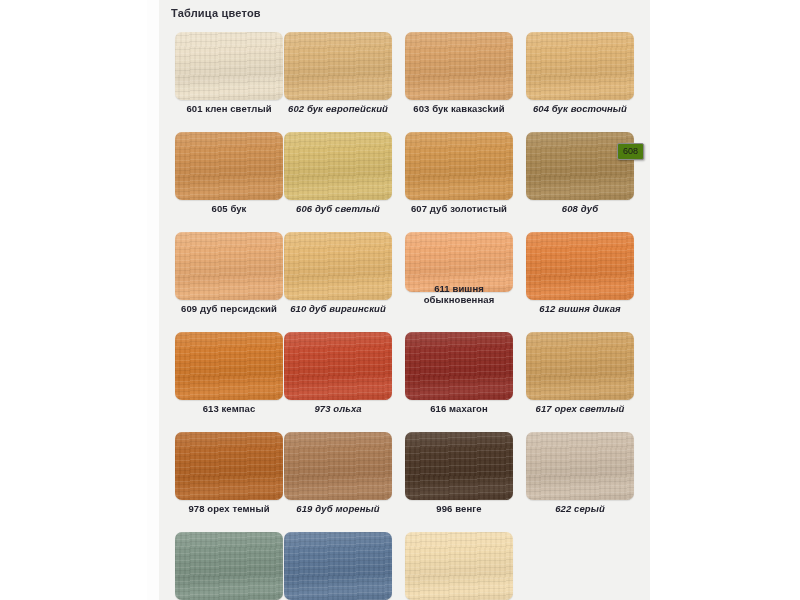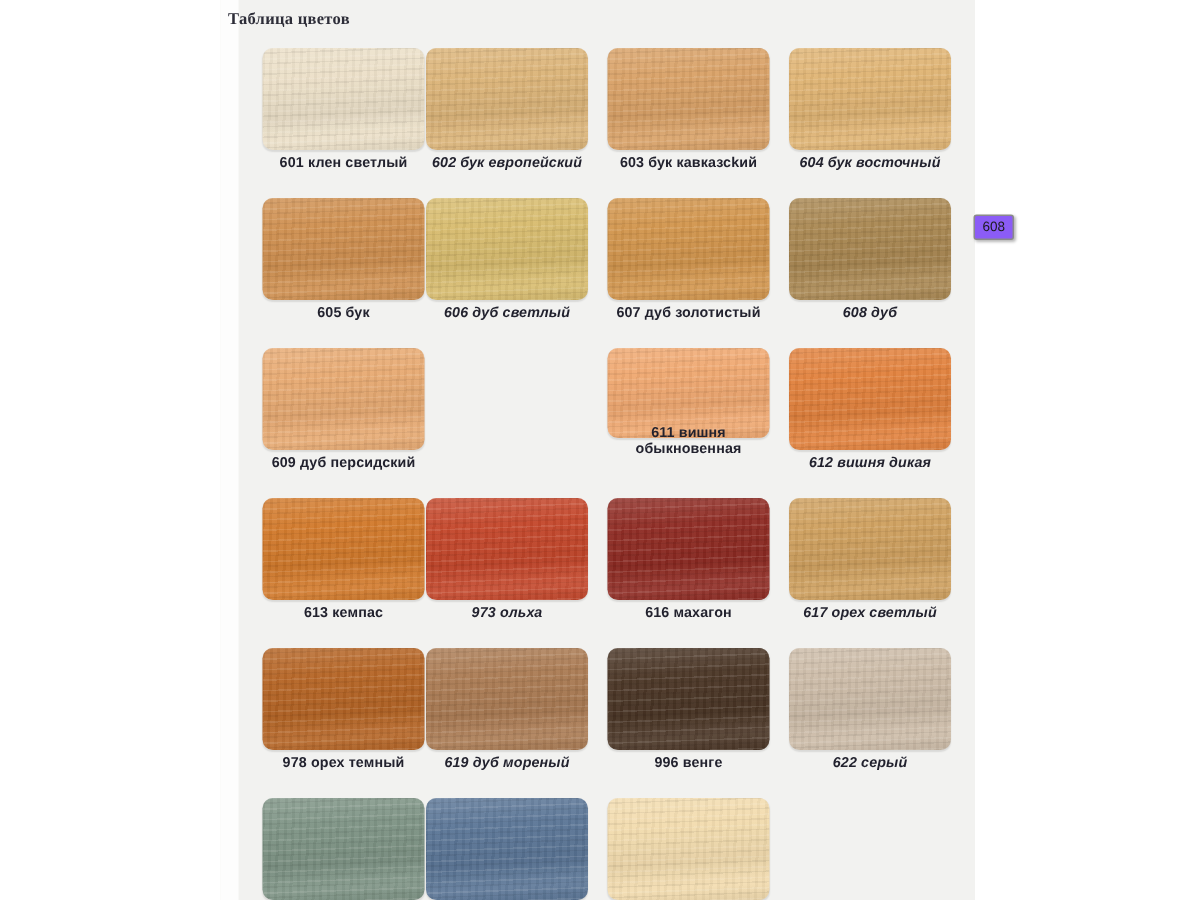--- a/index.html
+++ b/index.html
@@ -31,28 +31,27 @@
     position: absolute;
     left: 0px;
     top: 0px;
     width: 12px;
     height: 600px;
     background: #fdfdfd;
   }
 
   #page-title {
     position: absolute;
-    left: 152px;
+    left: 171px;
     top: 7px;
     font-size: 11px;
     font-weight: bold;
     color: #2d2d38;
     letter-spacing: 0.2px;
     white-space: nowrap;
-    font-family: Liberation Serif, serif;
   }
 
   #grid {
     position: absolute;
     left: 147px;
     top: 26px;
     width: 503px;
   }
 
   .row {
@@ -135,29 +134,28 @@
   }
   .caption.two-line { top: 57px; }
 
   
   #tooltip {
     position: absolute;
     left: 617px;
     top: 143px;
     min-width: 22px;
     padding: 2px 5px 2px 5px;
-    background: #8b5cf6;
+    background: #4d7c0f;
     border: 1px solid #8a8a8a;
     border-radius: 2px;
     font-size: 9px;
     color: #1a1a1a;
     text-align: center;
     box-shadow: 1px 1px 2px rgba(0,0,0,0.28);
     line-height: 11px;
-    margin-left: 32px;
   }
 </style>
 </head>
 <body>
 
 <div id="stage">
 
   <div id="panel">
     <div id="panel-inner-white"></div>
   </div>
@@ -217,20 +215,26 @@
           <div class="caption">608 дуб</div>
         </div>
       </div>
       <div class="row">
         <div class="cell c0">
           <div class="swatch" style="background-color: rgb(232, 170, 114);">
             <div class="grain"></div>
           </div>
           <div class="caption">609 дуб персидский</div>
         </div>
+        <div class="cell c1">
+          <div class="swatch" style="background-color: rgb(229, 184, 113);">
+            <div class="grain"></div>
+          </div>
+          <div class="caption">610 дуб виргинский</div>
+        </div>
         <div class="cell c2">
           <div class="swatch short" style="background-color: rgb(240, 168, 112);">
             <div class="grain"></div>
           </div>
           <div class="caption two-line">611 вишня обыкновенная</div>
         </div>
         <div class="cell c3">
           <div class="swatch" style="background-color: rgb(226, 129, 60);">
             <div class="grain"></div>
           </div>

